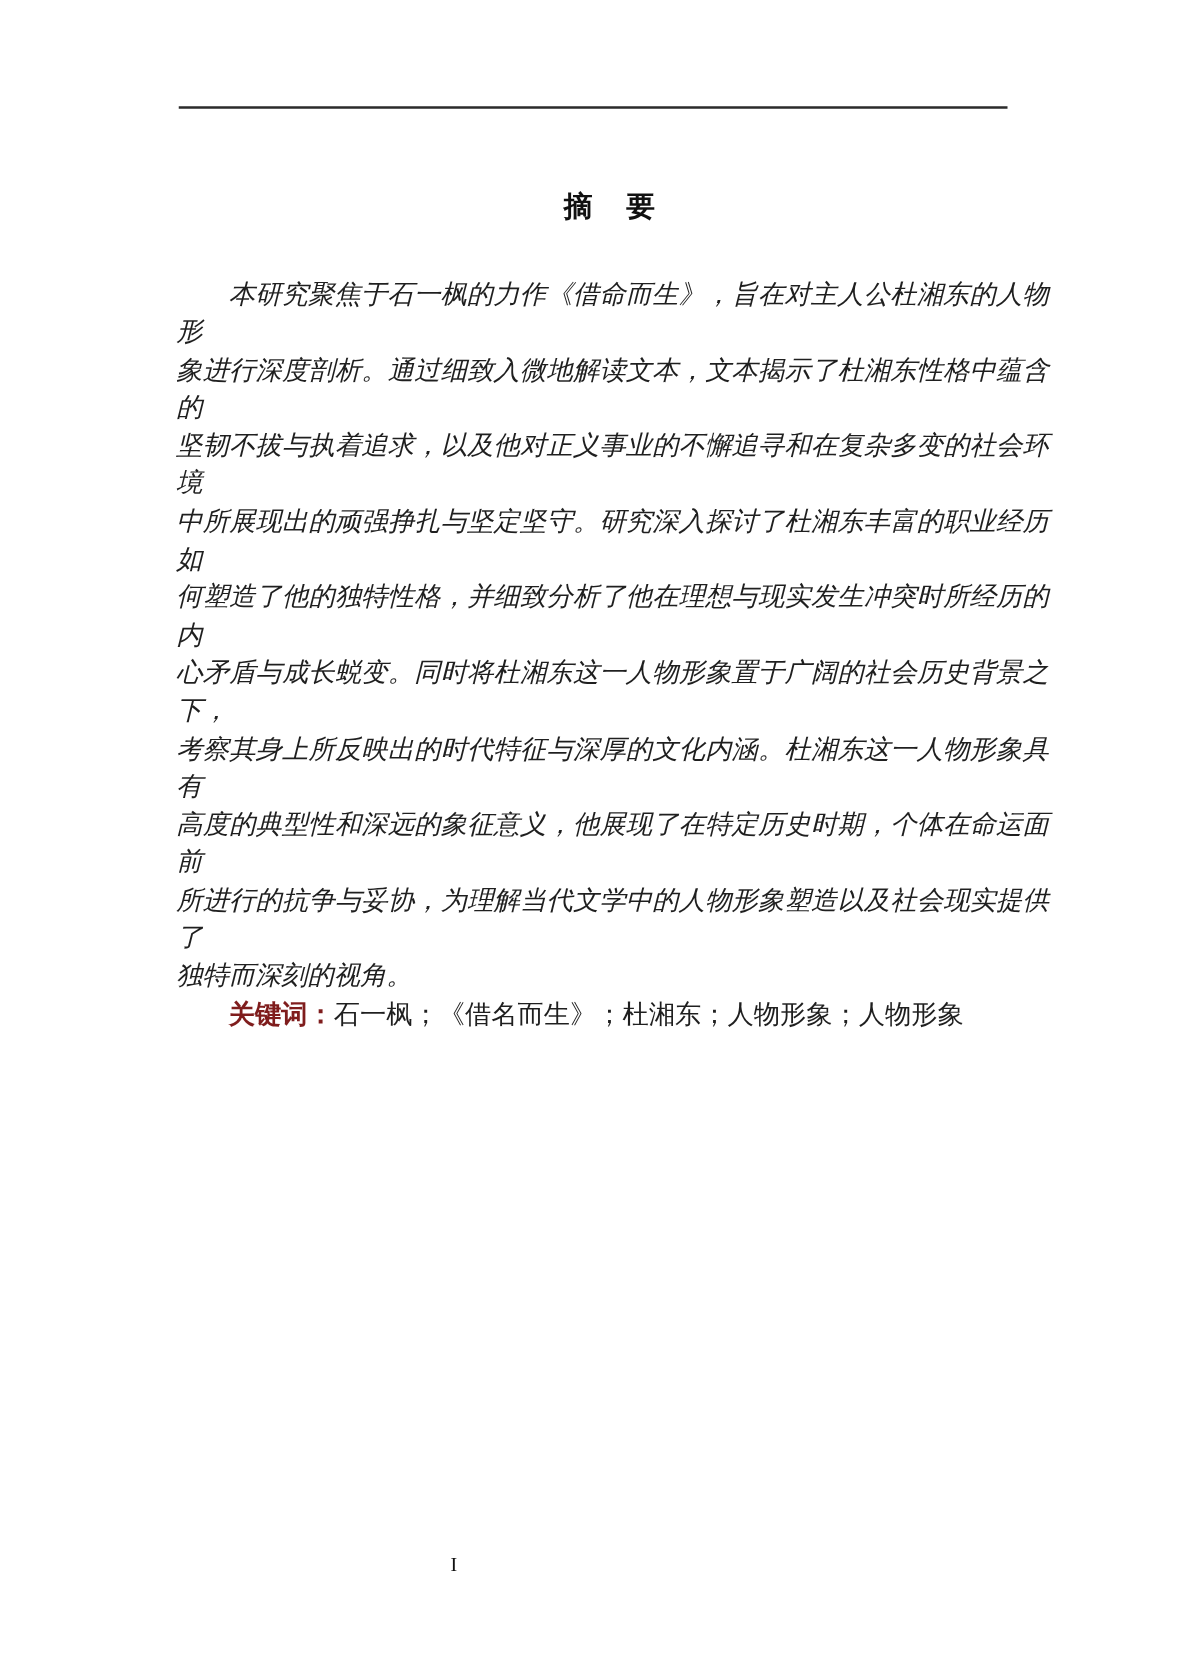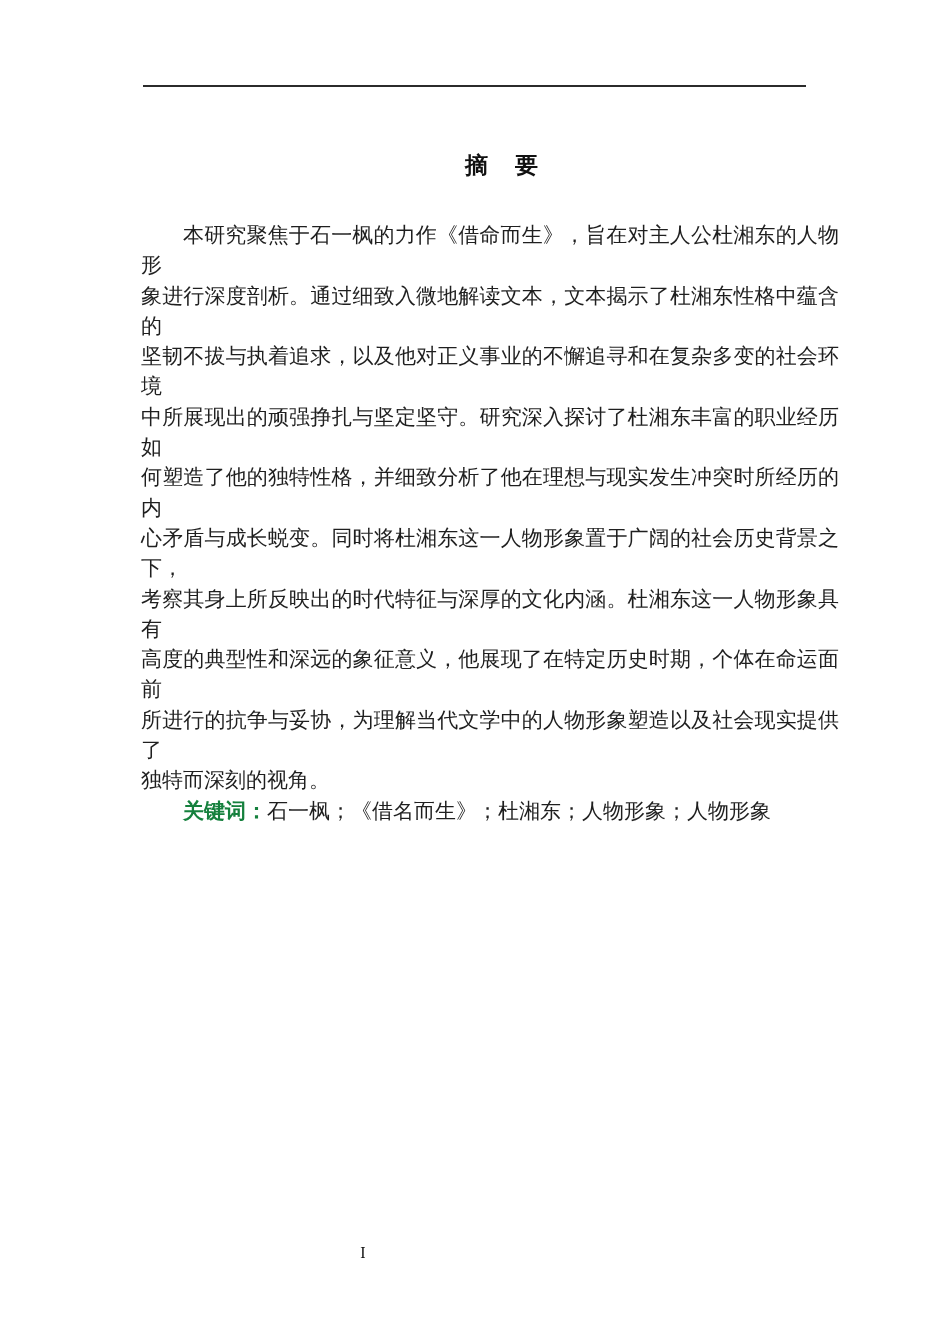--- a/index.html
+++ b/index.html
@@ -19,21 +19,21 @@
   .header-rule {
     position: absolute;
     left: 143px;
     top: 85px;
     width: 663px;
     height: 2px;
     background: #2b2b2b;
   }
   .page-title {
     position: absolute;
-    left: 155px;
+    left: 141px;
     top: 150px;
     width: 695px;
     height: 30px;
     line-height: 30px;
     text-align: center;
     font-family: "Liberation Sans", "DejaVu Sans", sans-serif;
     font-weight: 700;
     font-size: 23px;
     color: #111111;
     letter-spacing: 2px;
@@ -45,32 +45,33 @@
     width: 698px;
   }
   .abstract-paragraph {
     margin: 0;
     font-size: 21px;
     line-height: 30.3px;
     text-indent: 2em;
     white-space: pre-line;
     text-align: justify;
     color: #1f1f1f;
+    font-style: italic;
   }
   .keywords-line {
     margin: 0;
     font-size: 21px;
     line-height: 30.3px;
     text-indent: 2em;
     color: #1f1f1f;
   }
   .keywords-label {
     font-family: "Liberation Sans", "DejaVu Sans", sans-serif;
     font-weight: 700;
-    color: #15803d;
+    color: #7f1d1d;
   }
   .page-number {
     position: absolute;
     left: 357px;
     top: 1244px;
     width: 12px;
     font-size: 16px;
     line-height: 18px;
     text-align: center;
     font-family: "Liberation Serif", "DejaVu Serif", serif;

